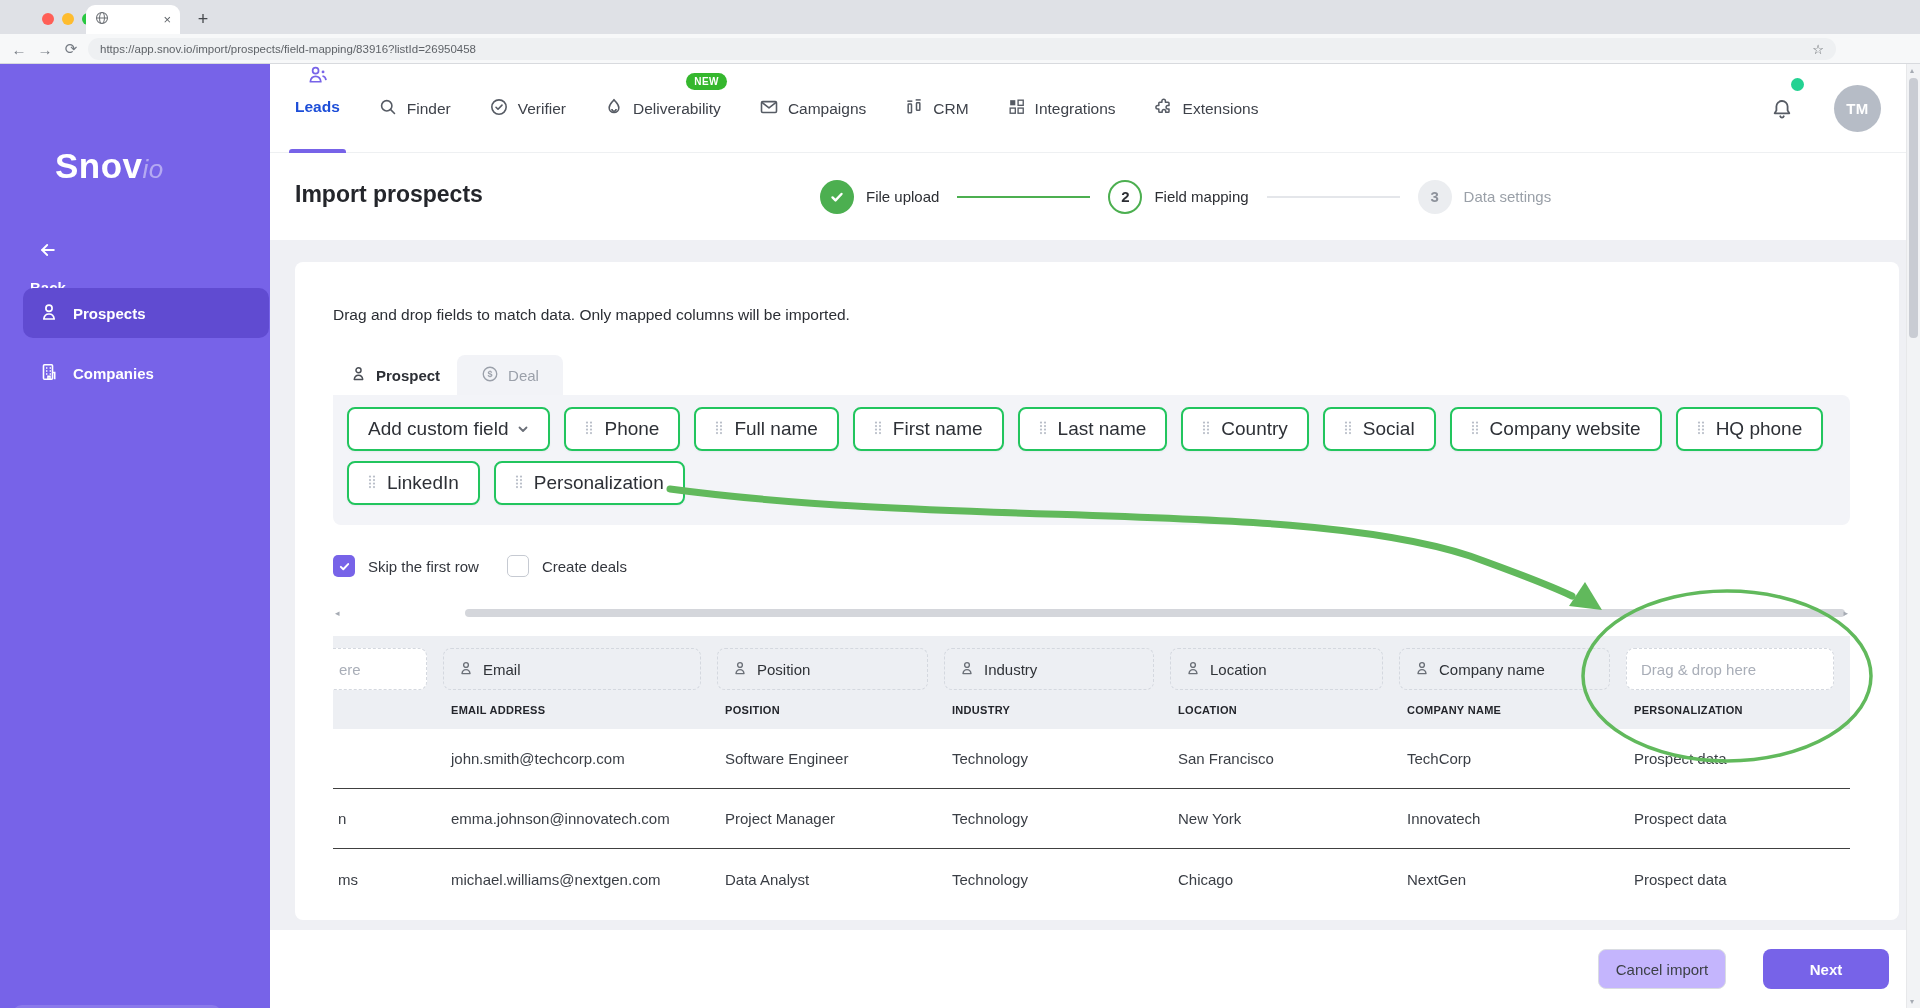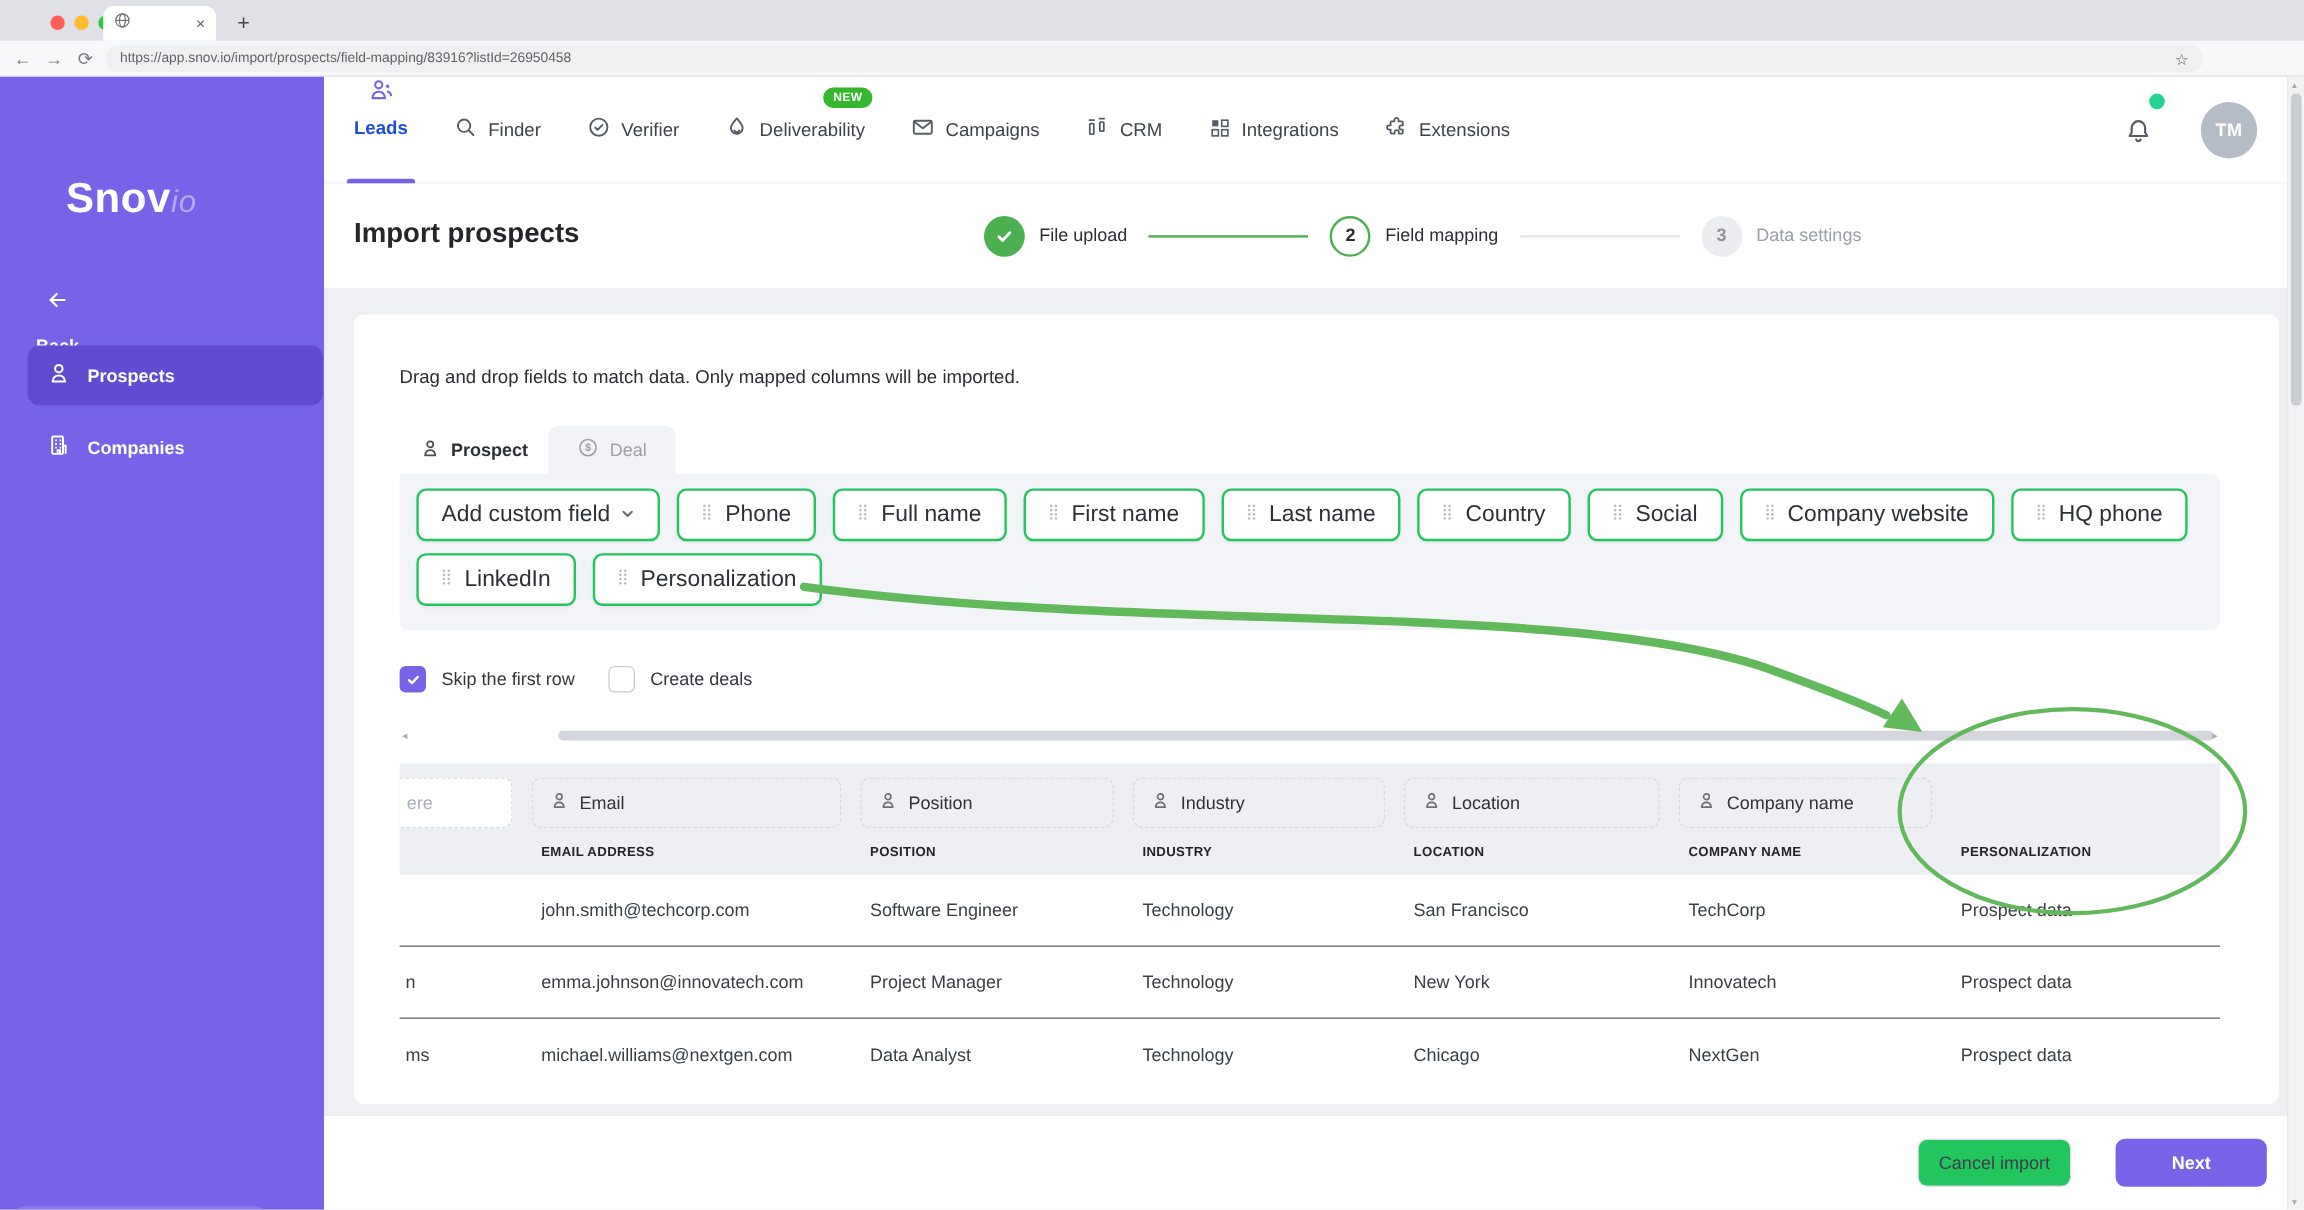--- a/index.html
+++ b/index.html
@@ -88,21 +88,21 @@
   .heads { margin-top:14px; padding-bottom:13px; }
   .head-cell { padding-left:8px; font-size:11px; font-weight:700; letter-spacing:.3px; color:#23252b; }
   .trow { height:60px; align-items:center; border-bottom:1px solid #404040; background:#fff; }
   .trow:last-child { border-bottom:none; }
   .cell { padding-left:8px; font-size:15px; color:#3a3e45; white-space:nowrap; overflow:hidden; }
   .cell.c0 { padding-left:5px; }
 
   
   .footer { position:absolute; left:270px; top:930px; width:1650px; height:78px; background:#fff; }
   .btn { position:absolute; top:19px; height:40px; border-radius:8px; font-size:15px; display:flex; align-items:center; justify-content:center; cursor:pointer; }
-  .btn-cancel { right:194px; width:128px; background:#22c55e; border:1px solid #d9dce2; color:#3c4046; }
+  .btn-cancel { right:194px; width:128px; background:#c4b5fd; border:1px solid #d9dce2; color:#3c4046; }
   .btn-next { right:31px; width:126px; background:#7763e8; color:#fff; font-weight:700; }
 
   
   .vscroll { position:absolute; right:0; top:64px; width:14px; height:944px; background:#f2f3f5; border-left:1px solid #e7e8ea; }
   .vthumb { position:absolute; left:2px; top:14px; width:9px; height:260px; background:#c9ccd3; border-radius:4px; }
   .varrow { position:absolute; left:3px; font-size:8px; color:#a6abb3; }
 
   
   .annotation { position:absolute; left:0; top:0; width:1920px; height:1008px; pointer-events:none; z-index:60; }
 </style>
@@ -531,20 +531,23 @@
             </div>
           <div>
               <div class="zone">
                 <span><svg width="16" height="16" viewBox="0 0 20 20" fill="none" stroke="#6b7078" stroke-width="1.7" stroke-linejoin="round">
                     <circle cx="10" cy="6.2" r="3"></circle>
                     <path d="M5 17c.4-3.3 2.3-5 5-5s4.6 1.7 5 5z"></path>
                   </svg></span>
                 <span>Company name</span>
               </div>
             </div>
+          <div>
+              <div class="zone empty">Drag &amp; drop here</div>
+            </div>
         </div>
         <div class="cols heads">
           <div class="head-cell"></div>
           <div class="head-cell">EMAIL ADDRESS</div>
           <div class="head-cell">POSITION</div>
           <div class="head-cell">INDUSTRY</div>
           <div class="head-cell">LOCATION</div>
           <div class="head-cell">COMPANY NAME</div>
           <div class="head-cell">PERSONALIZATION</div>
         </div>

